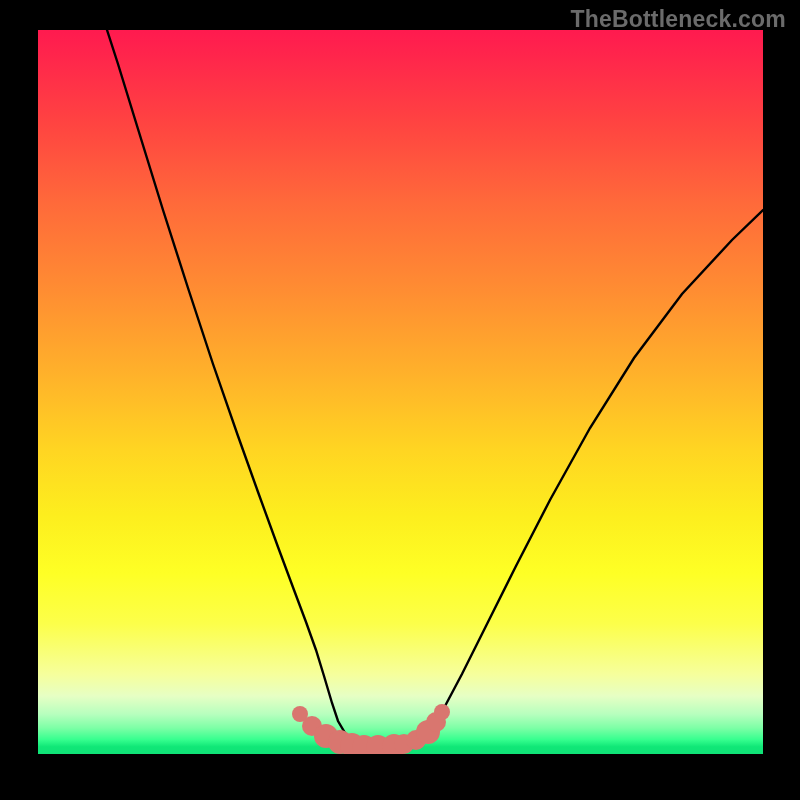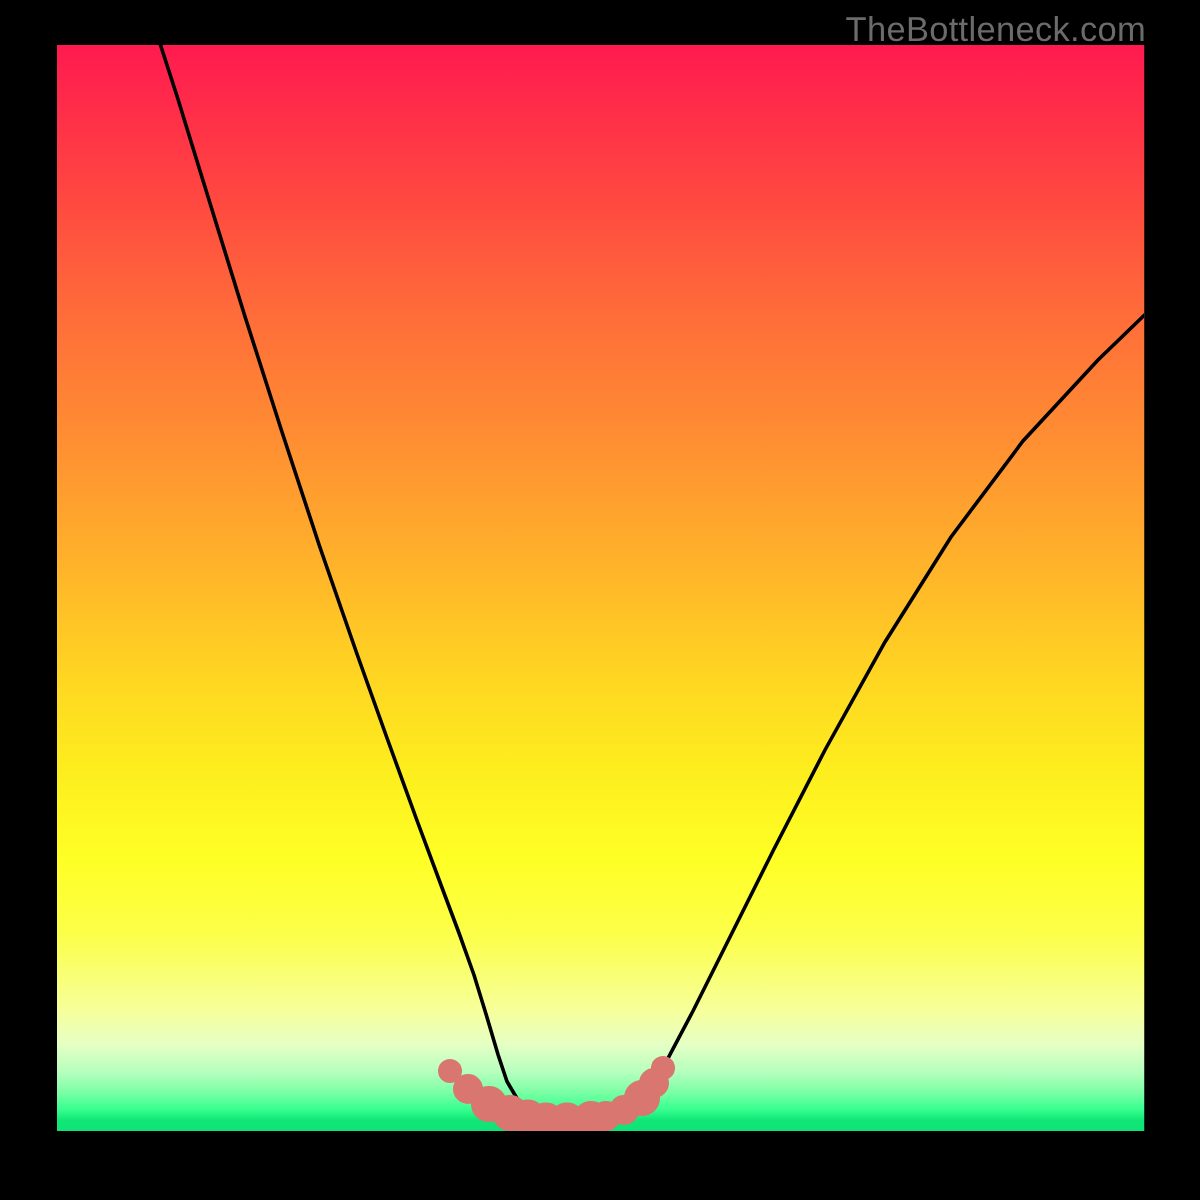--- a/index.html
+++ b/index.html
@@ -49,24 +49,24 @@
       #b7ffbe 94.5%,
       #7dffa6 96.4%,
       #37ff8f 98%,
       #10e777 99%,
       #10e277 100%
     );
   }
   .watermark {
     position: absolute;
     top: 6px;
-    right: 36px;
+    right: 14px;
     color: #6b6b6b;
     font-size: 23px;
-    font-weight: 400;
+    font-weight: 700;
     letter-spacing: 0.2px;
     user-select: none;
   }
   svg.curve {
     position: absolute;
     left: 0;
     top: 0;
     width: 100%;
     height: 100%;
   }

